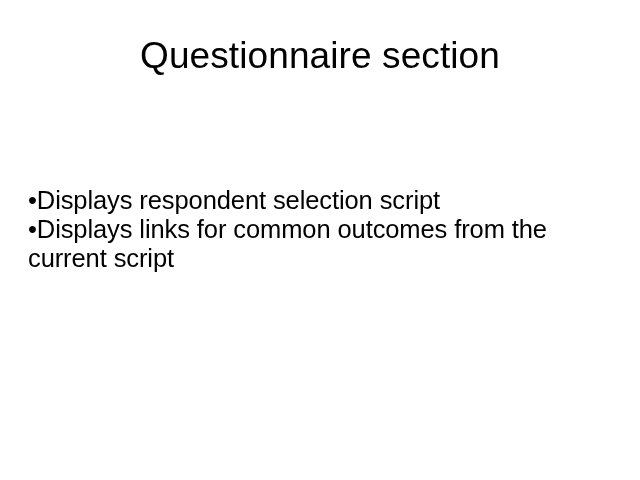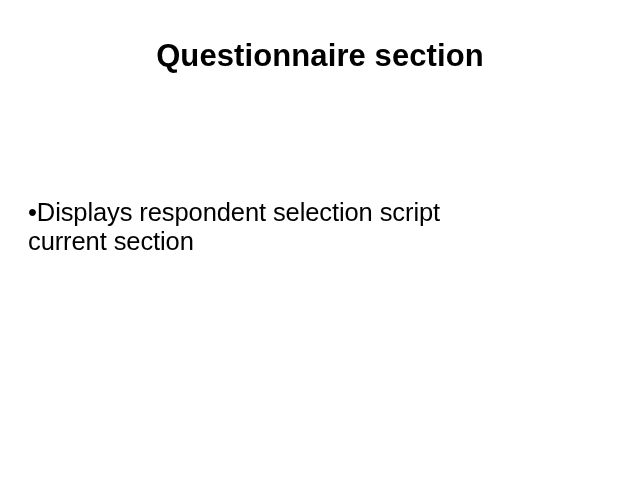--- a/index.html
+++ b/index.html
@@ -25,33 +25,33 @@
   
   .title-block {
     position: absolute;
     left: 0;
     top: 36px;
     width: 640px;
     text-align: center;
   }
   .slide-title {
     display: inline-block;
-    font-size: 31px;
-    font-weight: 700;
+    font-size: 37px;
+    font-weight: 400;
     line-height: 40px;
     color: #000000;
     letter-spacing: 0.1px;
     white-space: nowrap;
   }
 
   
   .body-block {
     position: absolute;
     left: 28px;
-    top: 198px;
+    top: 186px;
     width: 588px;
   }
   .bullet-line {
     font-size: 25.5px;
     line-height: 29px;
     color: #000000;
     white-space: nowrap;
     letter-spacing: -0.1px;
   }
   .bullet-line .bullet {
@@ -74,18 +74,21 @@
   <div class="title-block">
     <span class="slide-title">Questionnaire section</span>
   </div>
 
   <div class="body-block">
 
     <div class="bullet-line">
       <span class="bullet">•</span><span>Displays respondent selection script</span>
     </div>
 
-    <div class="cont-line">current section</div>
+    <div class="bullet-line">
+      <span class="bullet">•</span><span>Displays links for common outcomes from the</span>
+    </div>
+    <div class="cont-line">current script</div>
 
 
   </div>
 
 </div>
 
 </body></html>

